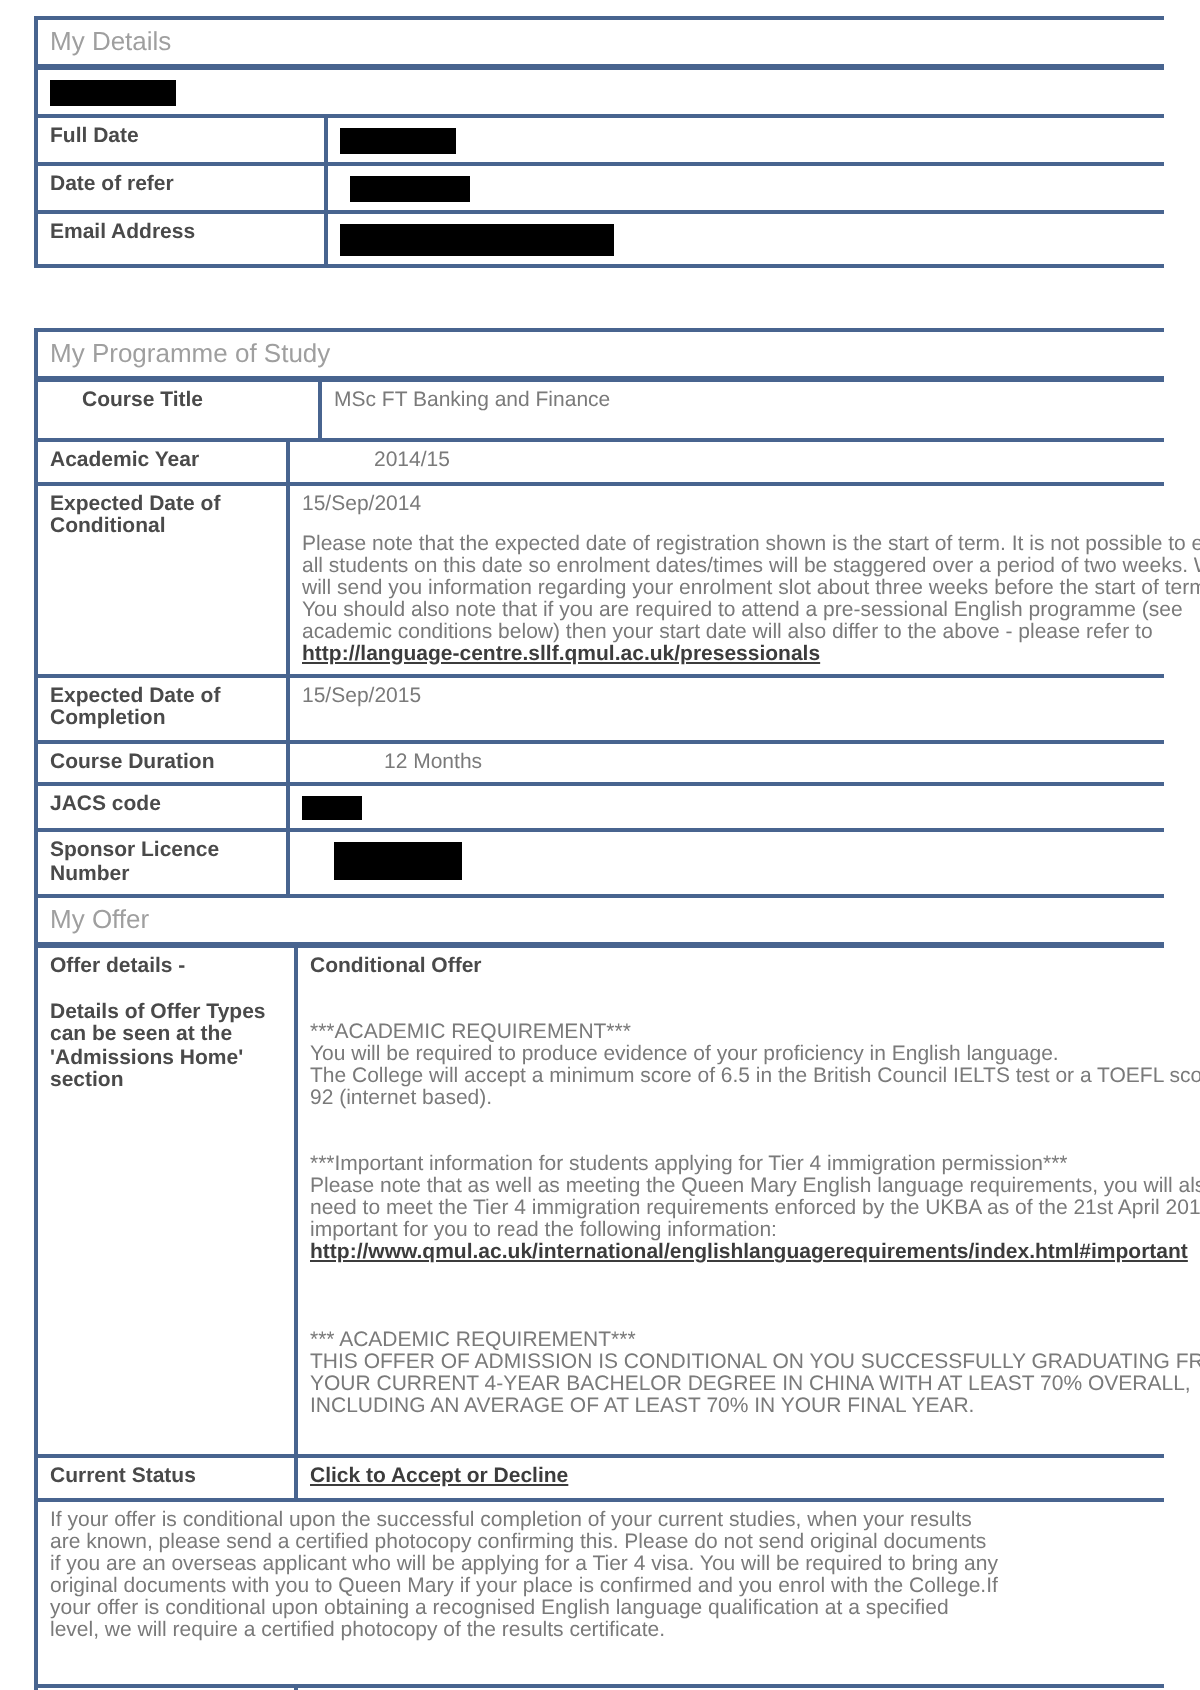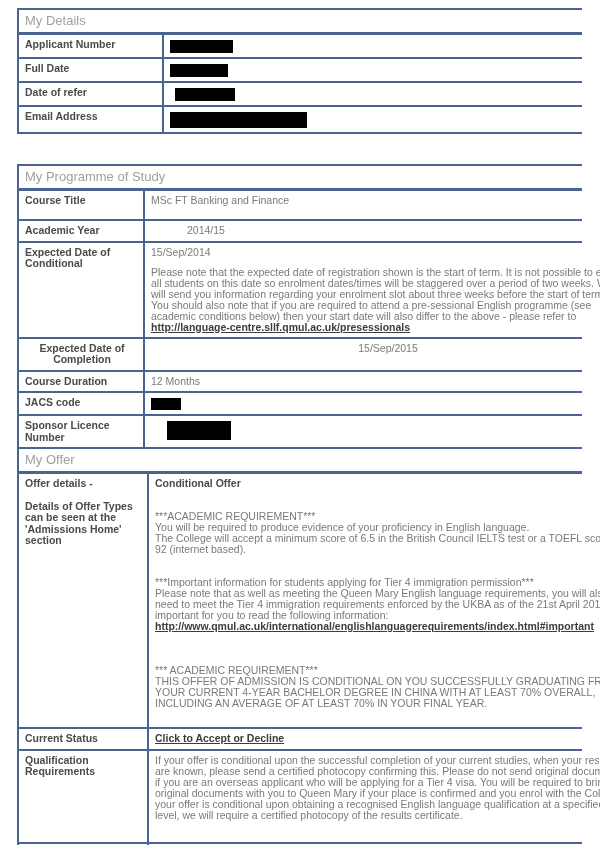--- a/index.html
+++ b/index.html
@@ -46,24 +46,24 @@
     color:var(--lnk);font-weight:bold;text-decoration:underline;cursor:pointer;
   }
   .redact{background:var(--red);margin-top:1px;}
   .r-applicant{width:63px;height:13px;}
   .r-fullname{width:58px;height:13px;}
   .r-dob{width:60px;height:13px;margin-left:5px;}
   .r-email{width:137px;height:16px;}
   .r-jacs{width:30px;height:12px;}
   .r-sponsor{width:64px;height:19px;}
   
-  .row-course{min-height:30px;}
+  .row-course{min-height:30px;padding-left:16px;}
   .row-year{min-height:18px;gap:36px;}
-  .row-completion{min-height:33px;text-align:center;}
-  .row-duration{min-height:20px;}
+  .row-completion{min-height:33px;}
+  .row-duration{min-height:20px;gap:41px;}
   .row-jacs{min-height:20px;}
   .row-sponsor{min-height:27px;gap:16px;}
   .note{margin-top:9px;}
   
   .row-offer .vc{min-height:253px;}
   .row-status{min-height:20px;}
   .row-qual .vc{min-height:91px;}
   .row-info{min-height:40px;}
   .gap2{margin-top:22px;}
   .gap3{margin-top:33px;}
@@ -73,21 +73,20 @@
 </head>
 <body>
 
 <div class="page">
 
   <div class="tbl t1">
     <div class="hrow">
       <span>My Details</span>
     </div>
     <div class="row">
-      <div class="lc">Applicant Number</div>
       <div class="vc">
         <div class="redact r-applicant"></div>
       </div>
     </div>
     <div class="row">
       <div class="lc">Full Date</div>
       <div class="vc">
         <div class="redact r-fullname"></div>
       </div>
     </div>
@@ -167,21 +166,20 @@
         <p>THIS OFFER OF ADMISSION IS CONDITIONAL ON YOU SUCCESSFULLY GRADUATING FROM YOUR CURRENT 4-YEAR BACHELOR DEGREE IN CHINA WITH AT LEAST 70% OVERALL, INCLUDING AN AVERAGE OF AT LEAST 70% IN YOUR FINAL YEAR.</p>
       </div>
     </div>
     <div class="row row-status">
       <div class="lc">Current Status</div>
       <div class="vc">
         <a class="lnk">Click to Accept or Decline</a>
       </div>
     </div>
     <div class="row row-qual">
-      <div class="lc">Qualification Requirements</div>
       <div class="vc">If your offer is conditional upon the successful completion of your current studies, when your results are known, please send a certified photocopy confirming this. Please do not send original documents if you are an overseas applicant who will be applying for a Tier 4 visa. You will be required to bring any original documents with you to Queen Mary if your place is confirmed and you enrol with the College.If your offer is conditional upon obtaining a recognised English language qualification at a specified level, we will require a certified photocopy of the results certificate.</div>
     </div>
     <div class="row row-info">
       <div class="lc">Information</div>
       <div class="vc">You will be required to attend a compulsory presessional Maths, Statistics and Economics</div>
     </div>
   </div>
 
 </div>
 

